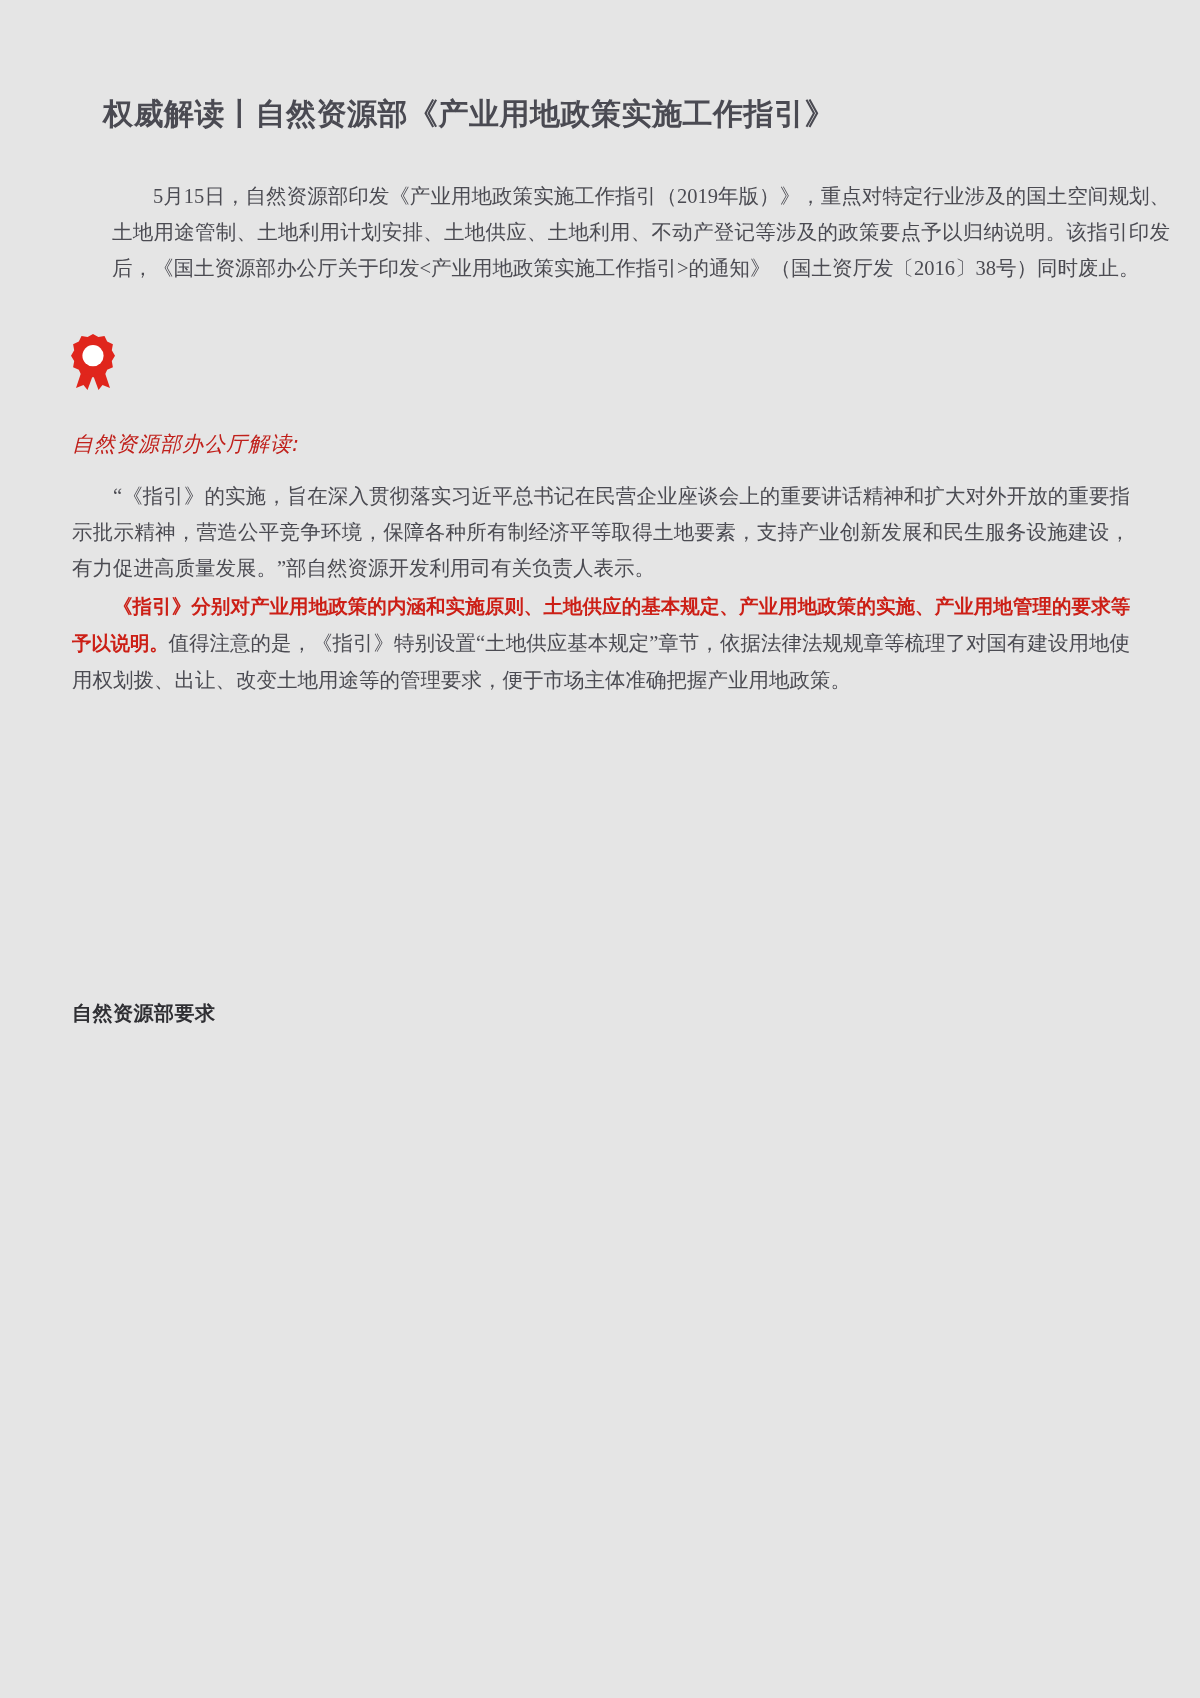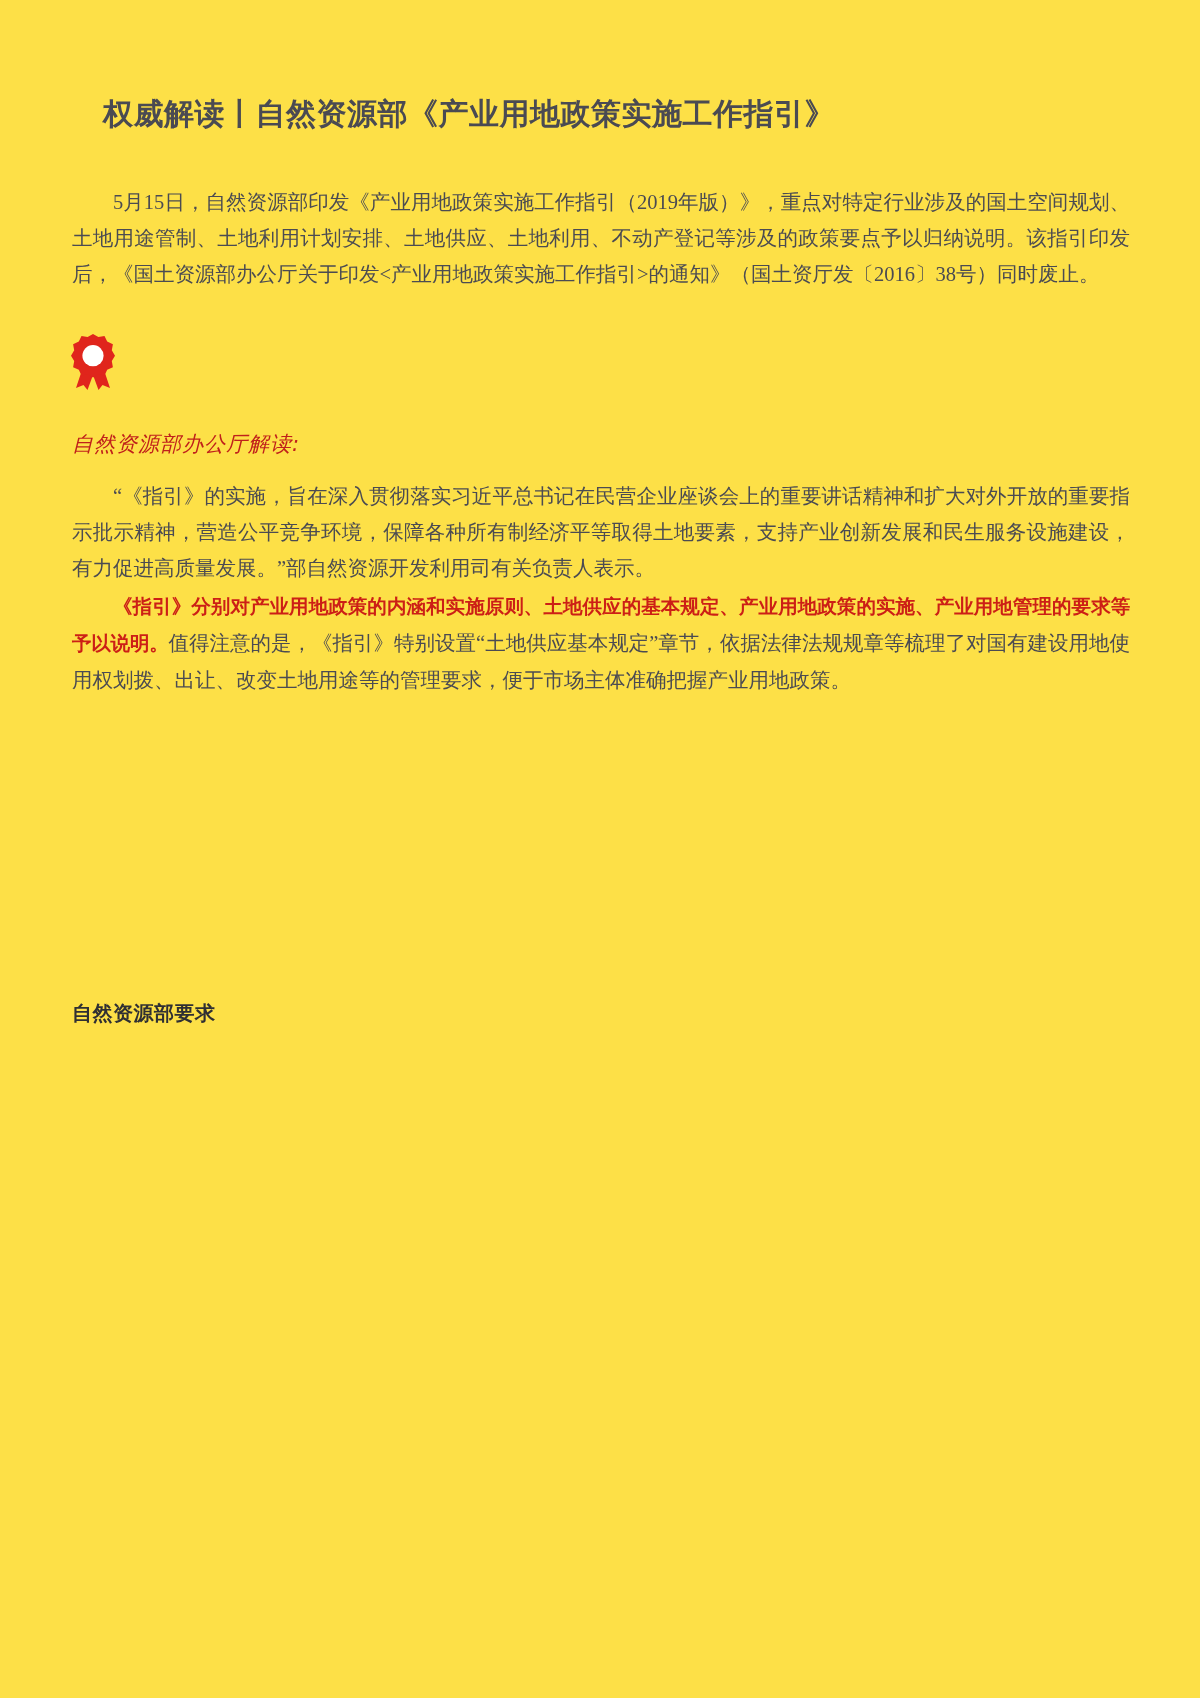--- a/index.html
+++ b/index.html
@@ -13,21 +13,21 @@
     font-family: "Liberation Serif", "DejaVu Serif", serif;
     color: #3b3b3b;
     overflow: hidden;
   }
   .page {
     width: 1200px;
     height: 1698px;
     box-sizing: border-box;
     padding: 0;
     position: relative;
-    background: #fde047;
+    background: #e5e5e5;
   }
 
   
   .doc-title {
     font-family: "DejaVu Sans", "Liberation Sans", sans-serif;
     font-size: 30px;
     font-weight: 700;
     color: #4a4a52;
     letter-spacing: 0.5px;
     position: absolute;
@@ -92,21 +92,21 @@
     font-family: "DejaVu Sans", "Liberation Sans", sans-serif;
     font-size: 20px;
     font-weight: 700;
     color: #2f2f33;
     letter-spacing: 0.5px;
     white-space: nowrap;
     text-align: right;
   }
 
   
-  #intro-block   { top: 184px; }
+  #intro-block   { top: 178px; margin-left: 40px; }
   #quote-block   { top: 478px; }
   #red-block-1   { top: 588px; }
   #red-block-2   { top: 704px; }
   #red-block-3   { top: 820px; }
   #req-heading   { top: 1000px; }
   #req-block     { top: 1072px; }
 </style>
 </head>
 <body>
 

